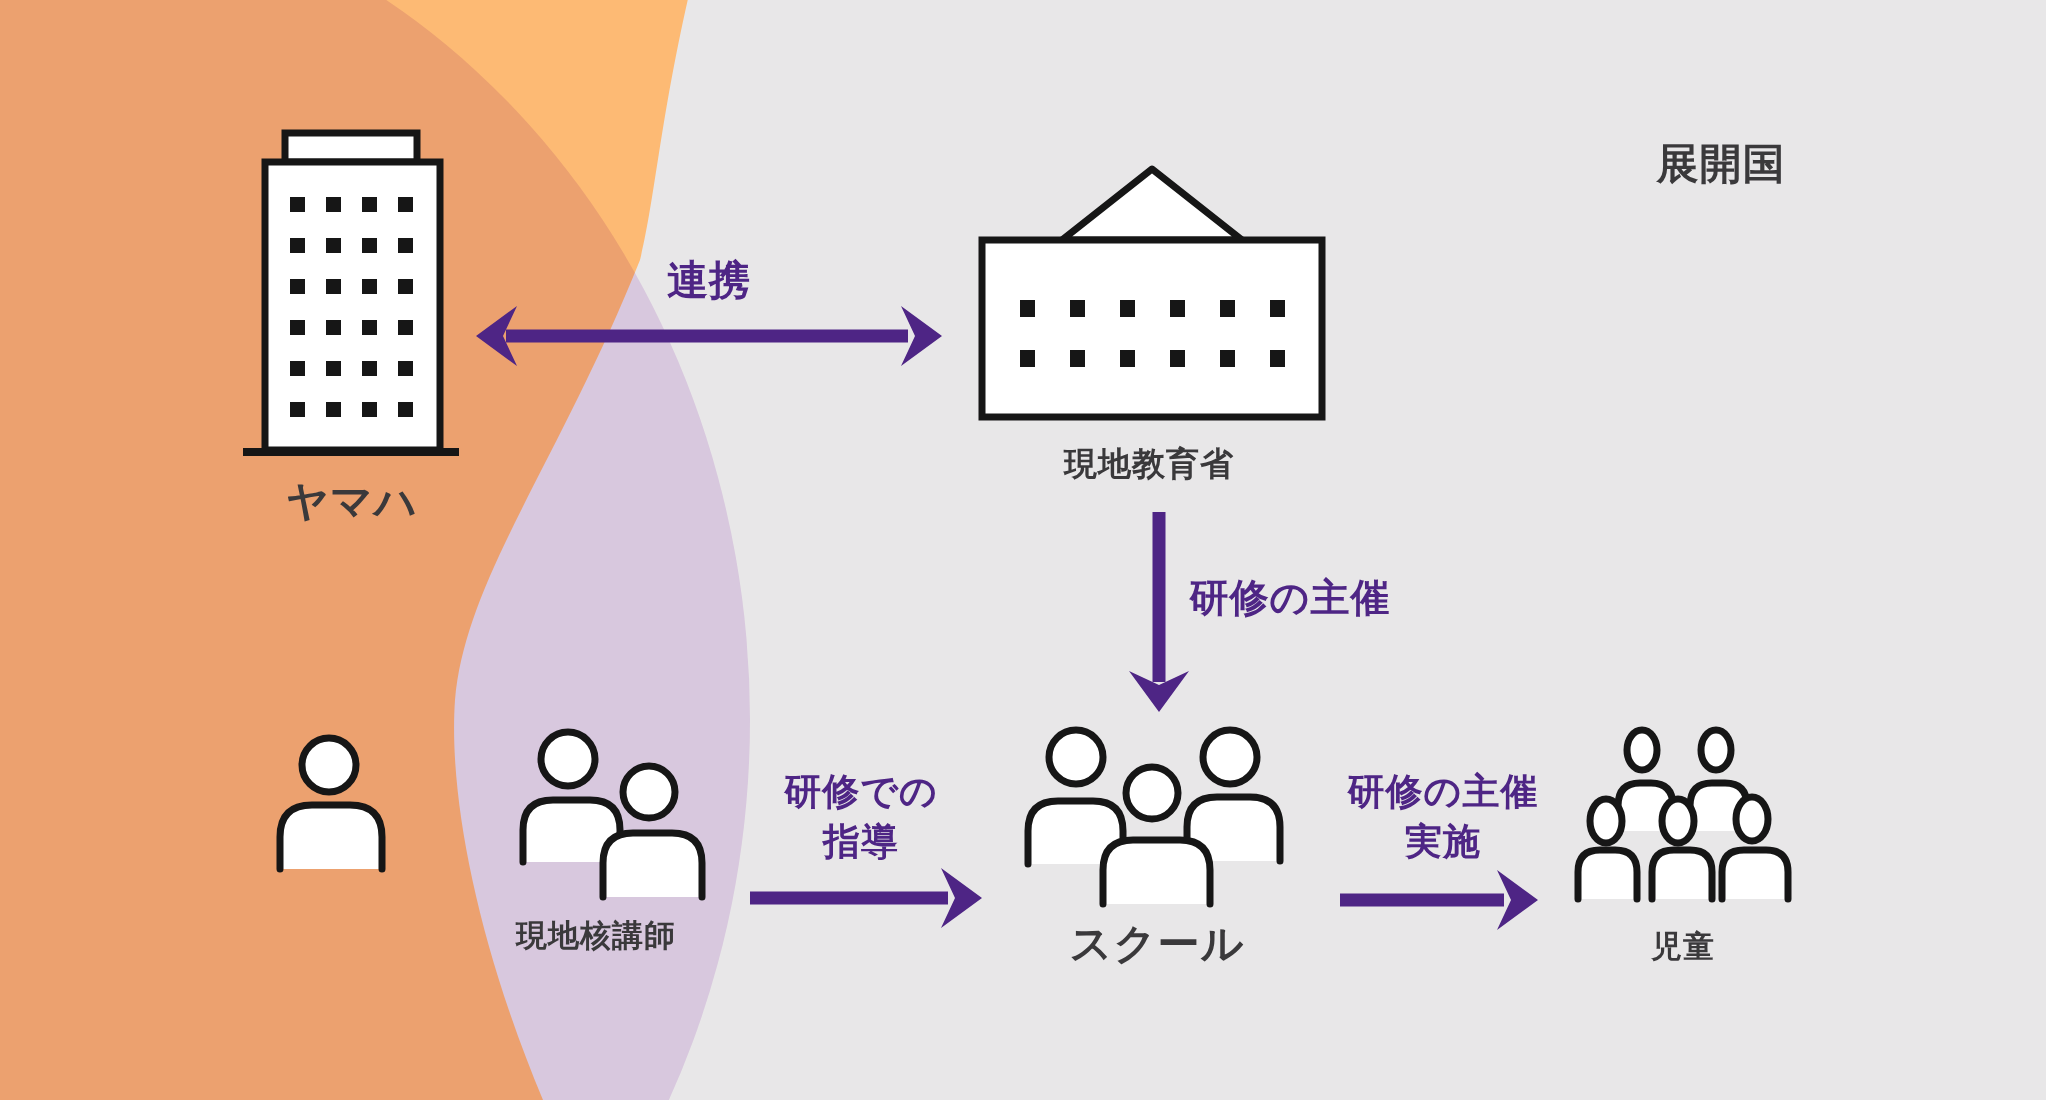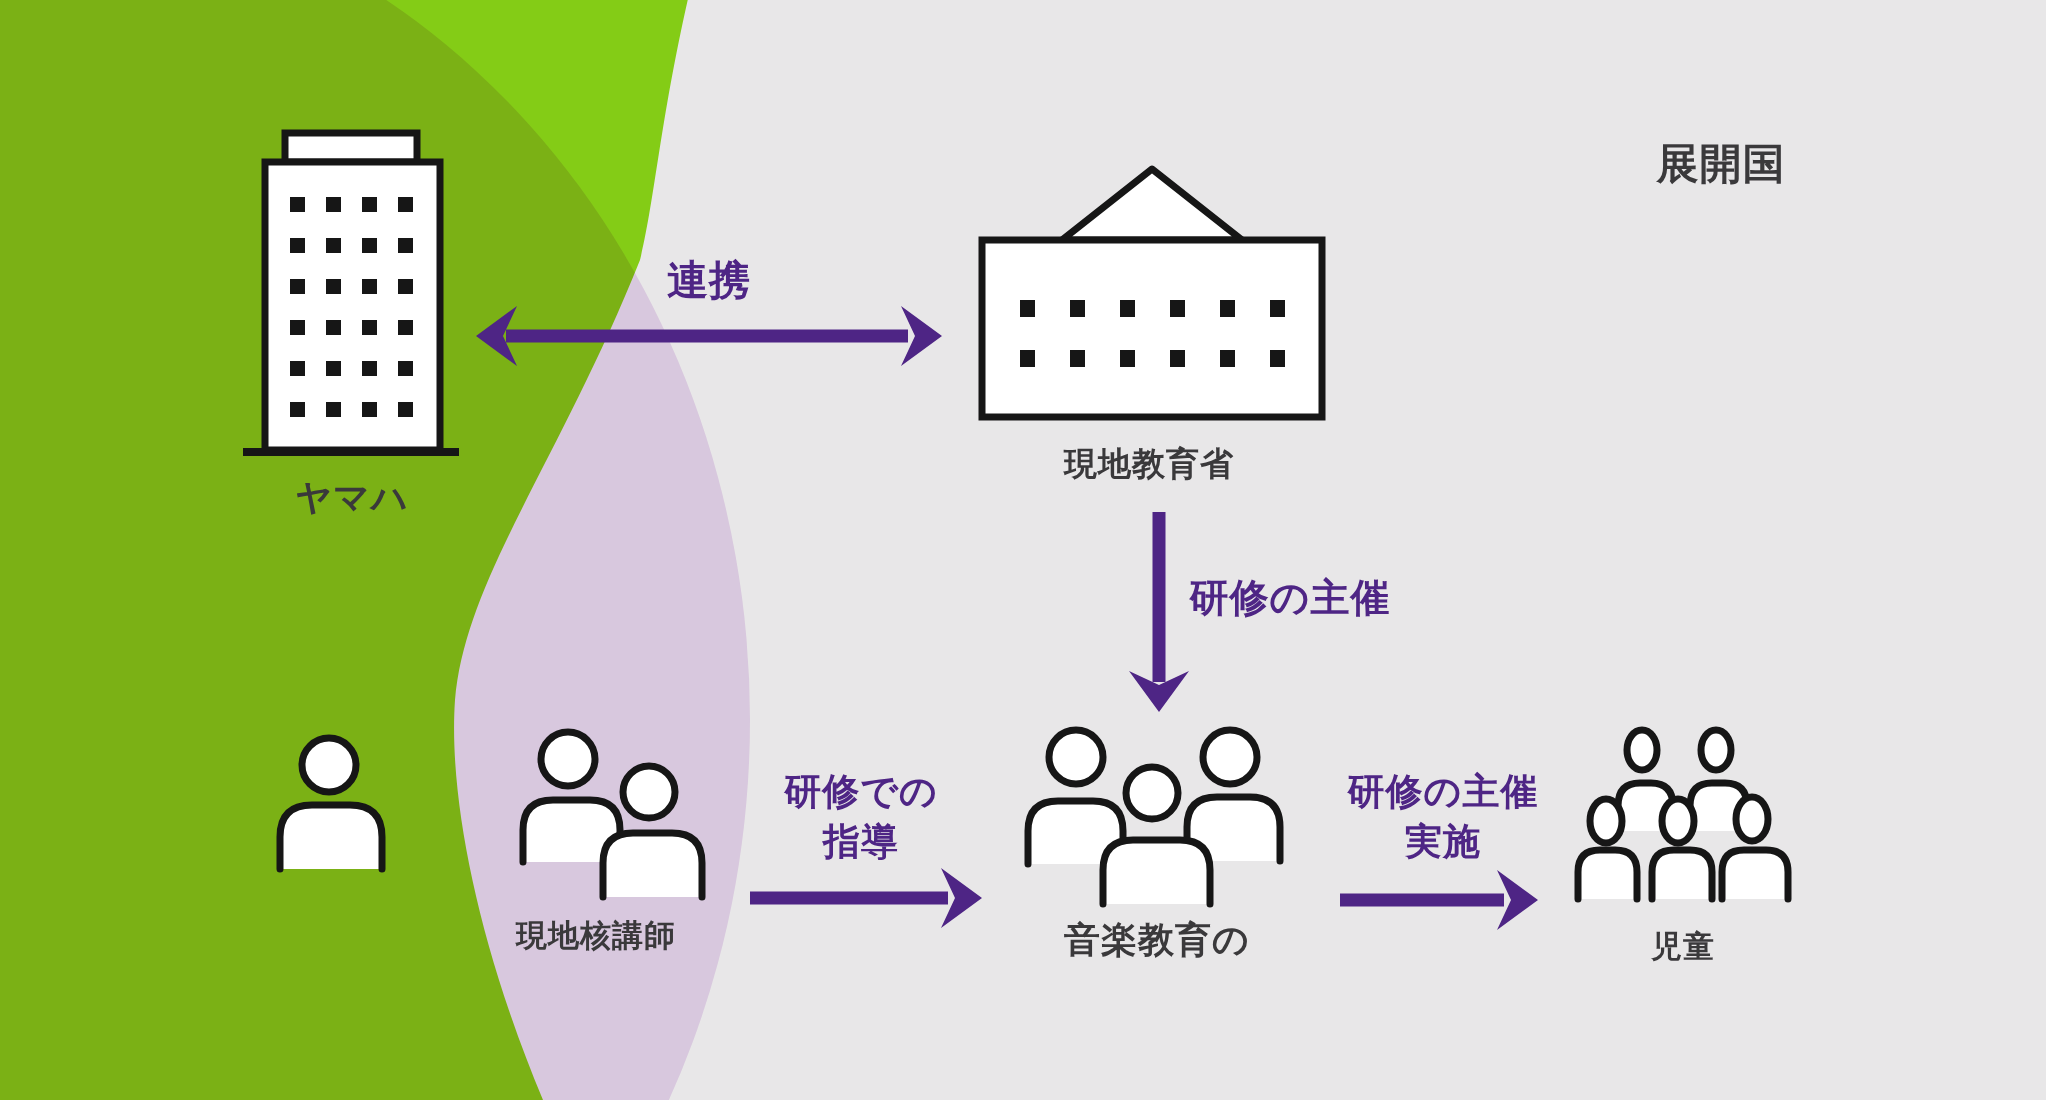--- a/index.html
+++ b/index.html
@@ -1,29 +1,29 @@
 <!DOCTYPE html>
 <html><head>
 <meta charset="utf-8">
 <style>
   html,body{margin:0;padding:0;background:#fff;}
   .stage{
-    position:relative;width:2046px;height:1100px;overflow:hidden;background:#84cc16;
+    position:relative;width:2046px;height:1100px;overflow:hidden;background:#fdba74;
     font-family:"Liberation Sans","DejaVu Sans",sans-serif;
   }
   .stage svg{position:absolute;left:0;top:0;}
   .lbl{
     position:absolute;transform:translateX(-50%);
     text-align:center;font-weight:700;white-space:nowrap;
     color:#3a393b;letter-spacing:1px;
   }
   .lbl.purple{color:#4e2585;}
   .lbl .line{display:block;}
   .fs31{font-size:31px;line-height:1.16;}
-  .fs32{font-size:36px;}
+  .fs32{font-size:42px;}
   .fs33{font-size:33px;}
   .fs37{font-size:37px;line-height:1.35;}
   .fs39{font-size:39px;}
   .fs41{font-size:41px;}
   .fs42{font-size:42px;}
 </style>
 </head>
 <body>
 
 <div class="stage">
@@ -156,17 +156,17 @@
   </div>
 
   <div class="lbl fs37 purple" style="left:1443px;top:767px;">
     <span class="line">研修の主催</span>
     <span class="line">実施</span>
   </div>
 
 
   <div class="lbl fs31" style="left:596px;top:918px;">現地核講師</div>
 
-  <div class="lbl fs32" style="left:1157px;top:916px;">音楽教育の</div>
+  <div class="lbl fs32" style="left:1157px;top:916px;">スクール</div>
 
   <div class="lbl fs31" style="left:1683px;top:917px;margin-top:12px;">児童</div>
 
 </div>
 
 </body></html>

